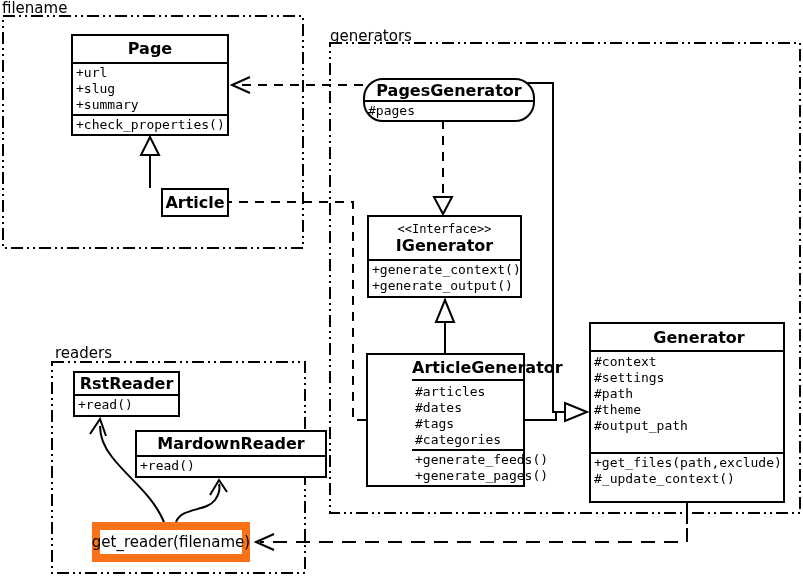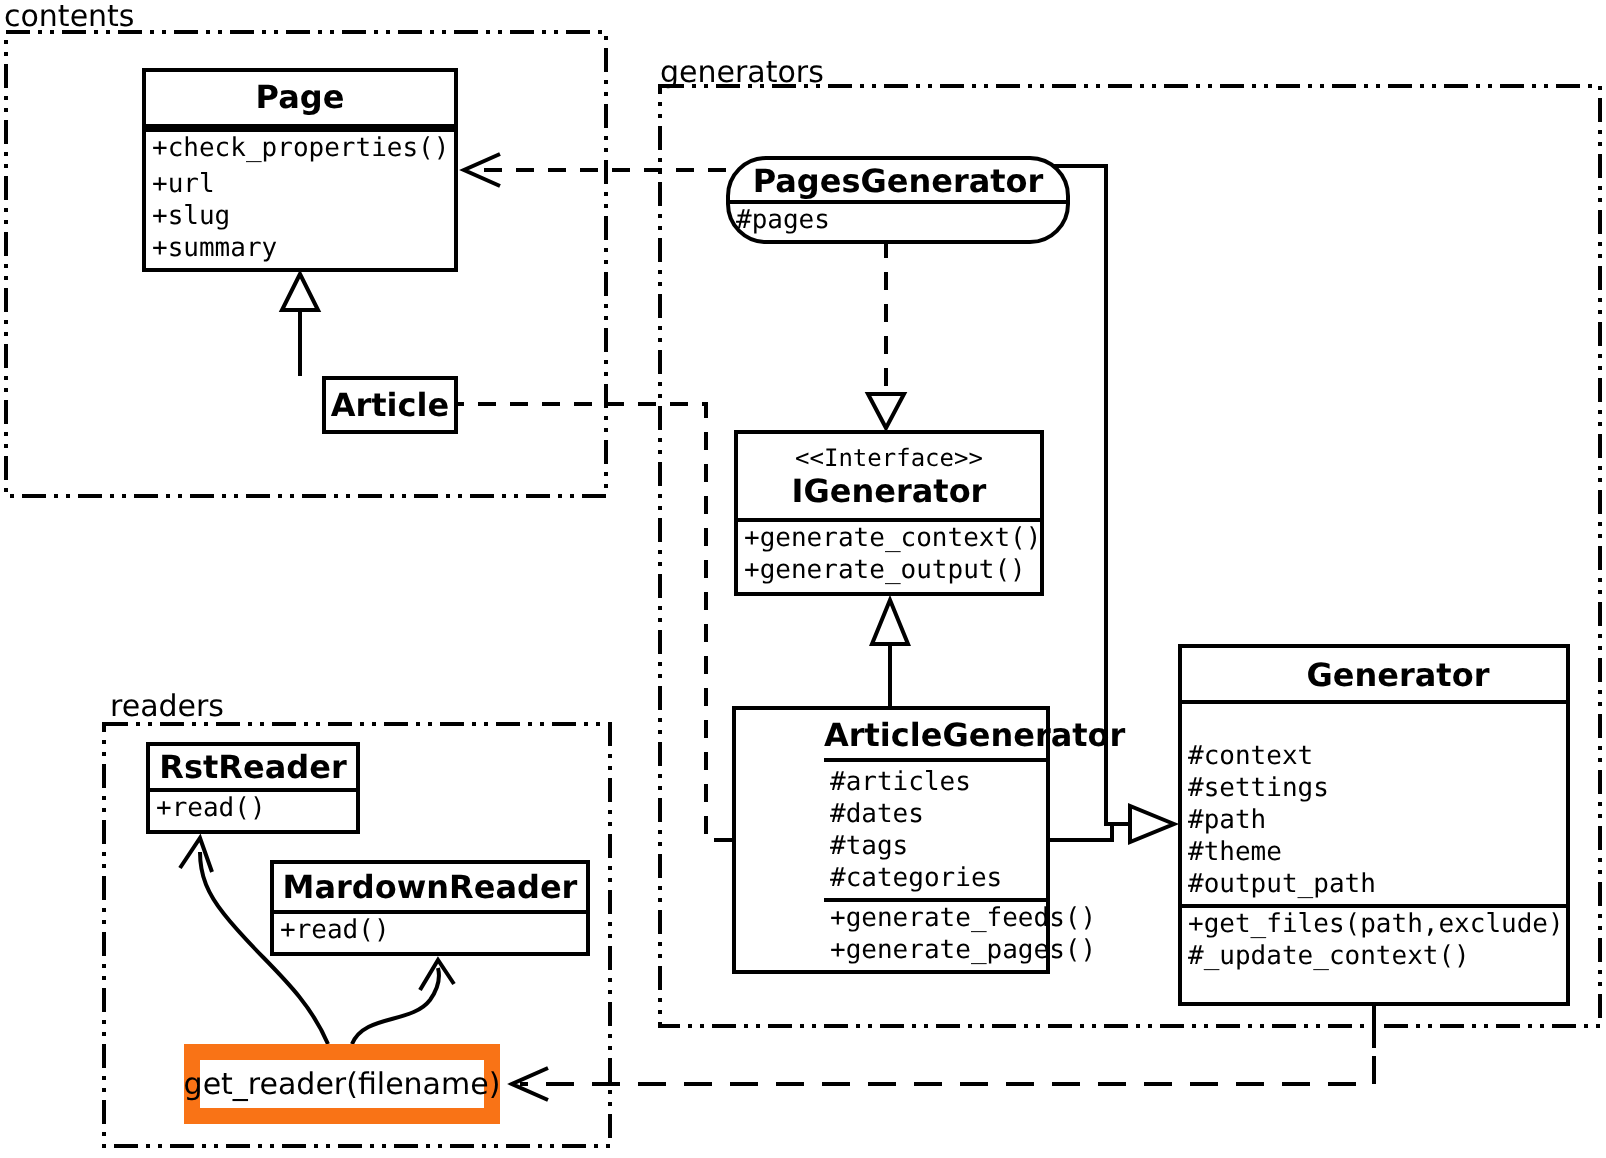--- a/index.html
+++ b/index.html
@@ -83,33 +83,33 @@
       <path class="stroke" d="M164,522 C152,494 130,480 112,457 C104,447 100,438 100,426"></path>
       <path class="stroke" d="M90,434 L100,419 L106,436"></path>
     </g>
 
     <g>
       <path class="stroke" d="M176,522 C182,507 206,512 215,500 C220,493 220,488 219,484"></path>
       <path class="stroke" d="M210,495 L219,480 L227,492"></path>
     </g>
   </svg>
 
-  <div class="pkg-label" style="left:2px;top:1px;">contents</div>
+  <div class="pkg-label" style="left:2px;top:1px;">filename</div>
   <div class="pkg-label" style="left:330px;top:29px;">generators</div>
   <div class="pkg-label" style="left:55px;top:346px;">readers</div>
 
   <div class="uml-class" style="left:71px;top:34px;width:158px;height:102px;">
     <div class="uml-title" style="height:28px;">Page</div>
-    <div class="members m-top" style="flex:1;">
-      <div>+check_properties()</div>
-    </div>
     <div class="members" style="height:51px;">
       <div>+url</div>
       <div>+slug</div>
       <div>+summary</div>
+    </div>
+    <div class="members m-top" style="flex:1;">
+      <div>+check_properties()</div>
     </div>
   </div>
 
   <div class="uml-class" style="left:117px;top:188px;width:68px;height:29px;margin-left:44px;">
     <div class="uml-title no-div" style="flex:1;">Article</div>
   </div>
 
   <div class="uml-class" style="left:363px;top:78px;width:172px;height:44px;border-radius:20px;">
     <div class="uml-title" style="height:25px;">PagesGenerator</div>
     <div class="members" style="flex:1;">
@@ -137,41 +137,41 @@
       <div>#categories</div>
     </div>
     <div class="members m-top" style="flex:1;">
       <div>+generate_feeds()</div>
       <div>+generate_pages()</div>
     </div>
   </div>
 
   <div class="uml-class" style="left:589px;top:322px;width:196px;height:181px;">
     <div class="uml-title" style="height:28px;padding-left:24px;">Generator</div>
-    <div class="members" style="height:100px;padding-top:19px;">
+    <div class="members" style="height:100px;padding-top:2px;">
       <div>#context</div>
       <div>#settings</div>
       <div>#path</div>
       <div>#theme</div>
       <div>#output_path</div>
     </div>
     <div class="members m-top" style="flex:1;">
       <div>+get_files(path,exclude)</div>
       <div>#_update_context()</div>
     </div>
   </div>
 
   <div class="uml-class" style="left:73px;top:371px;width:107px;height:46px;">
     <div class="uml-title" style="height:23px;">RstReader</div>
     <div class="members" style="flex:1;">
       <div>+read()</div>
     </div>
   </div>
 
-  <div class="uml-class" style="left:135px;top:430px;width:160px;height:48px;">
+  <div class="uml-class" style="left:135px;top:430px;width:192px;height:48px;">
     <div class="uml-title" style="height:25px;">MardownReader</div>
     <div class="members" style="flex:1;">
       <div>+read()</div>
     </div>
   </div>
 
   <div class="plain-box" style="left:92px;top:522px;width:158px;height:40px;">get_reader(filename)</div>
 
 </div>
 

